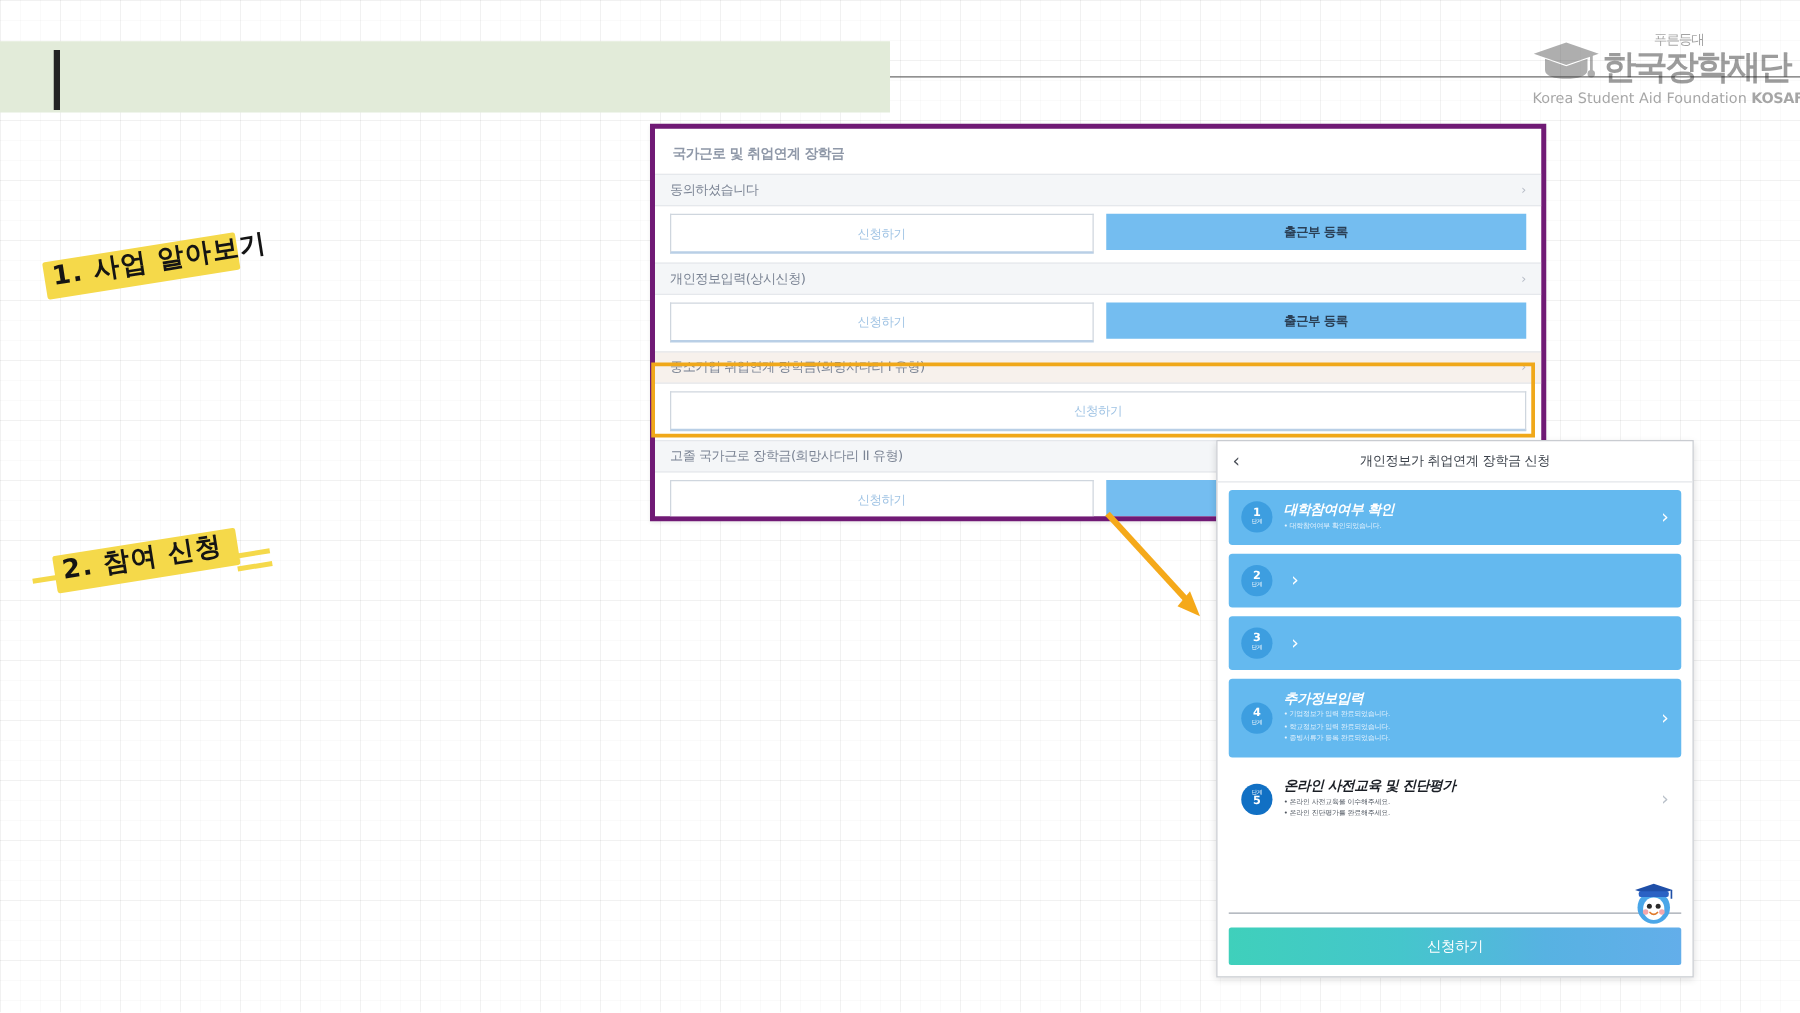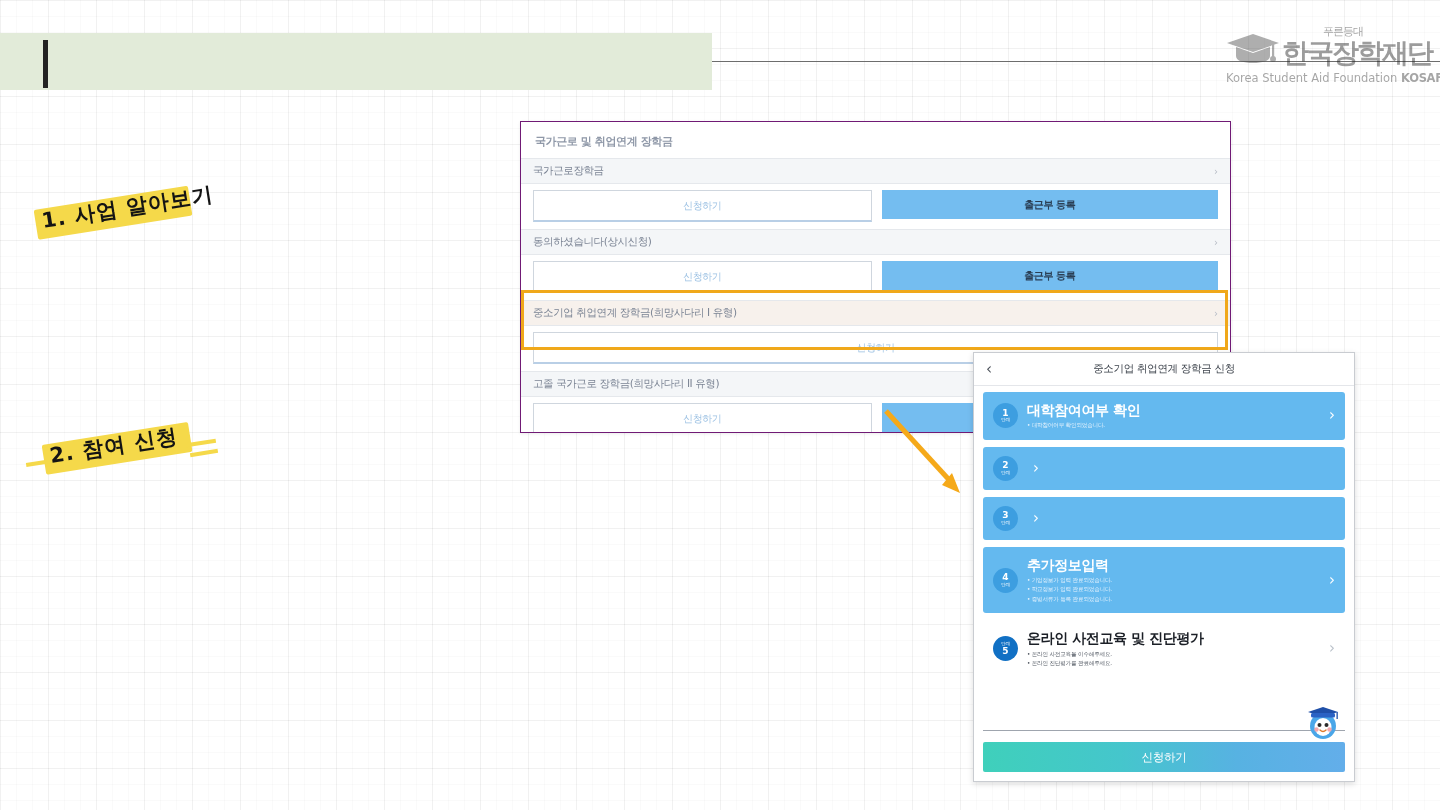--- a/index.html
+++ b/index.html
@@ -75,22 +75,22 @@
   .annot .dash{
     position:absolute;height:4px;background:#f5d94a;transform:rotate(-9deg);
   }
   #annot1{left:36px;top:210px;}
   #annot1 .hl{width:156px;}
   #annot2{left:44px;top:445px;}
   #annot2 .hl{width:148px;}
 
   
   .list-card{
-    position:absolute;left:520px;top:121px;width:709px;height:310px;
-    background:#ffffff;border:1px solid #701a75;z-index:3;
+    position:absolute;left:520px;top:99px;width:709px;height:310px;
+    background:#ffffff;border:4px solid #701a75;z-index:3;
     box-shadow:0 1px 3px rgba(0,0,0,.08);
     overflow:hidden;
   }
   .list-card-title{
     padding:12px 14px 9px 14px;font-size:11px;color:#8f98a8;font-weight:bold;
     letter-spacing:-.4px;filter:blur(.35px);
   }
   .row-head{
     background:#f4f6f8;border-top:1px solid #e5e8ec;border-bottom:1px solid #e5e8ec;
     height:24px;display:flex;align-items:center;justify-content:space-between;
@@ -154,21 +154,21 @@
   .step-badge{
     flex:0 0 auto;width:25px;height:25px;border-radius:50%;
     display:flex;flex-direction:column;align-items:center;justify-content:center;
     margin-right:9px;line-height:1;
   }
   .step.blue .step-badge{background:#3d9ee0;color:#ffffff;}
   .step.white .step-badge{background:#1170c4;color:#ffffff;}
   .step-badge .num{font-size:9px;font-weight:bold;}
   .step-badge .unit{font-size:4.5px;letter-spacing:-.2px;margin-top:.5px;}
   .step-main{flex:1;min-width:0;}
-  .step-title{font-size:14px;font-weight:bold;letter-spacing:-.4px;line-height:1.3;}
+  .step-title{font-size:11px;font-weight:bold;letter-spacing:-.4px;line-height:1.3;font-style:italic;}
   .step.blue .step-title{color:#ffffff;}
   .step.white .step-title{color:#1b1f26;}
   .step-sub{margin-top:2px;}
   .step-sub div{
     font-size:5.6px;letter-spacing:-.2px;line-height:1.7;white-space:nowrap;
     filter:blur(.25px);
   }
   .step.blue .step-sub div{color:#e4f2fd;}
   .step.white .step-sub div{color:#4f5660;}
   .step-chev{
@@ -225,30 +225,30 @@
   <div class="dash" style="left:-18px;top:16px;width:26px;"></div>
   <div class="dash" style="left:142px;top:-4px;width:30px;"></div>
   <div class="dash" style="left:146px;top:6px;width:28px;"></div>
   <div class="txt">2. 참여 신청</div>
 </div>
 
 <div class="list-card">
   <div class="list-card-title">국가근로 및 취업연계 장학금</div>
 
   <div class="row-head">
-    <div class="rh-label">국가근로장학금</div>
+    <div class="rh-label">동의하셨습니다</div>
     <div class="chev">›</div>
   </div>
   <div class="row-btns">
     <div class="btn-outline">신청하기</div>
     <div class="btn-blue">출근부 등록</div>
   </div>
 
   <div class="row-head">
-    <div class="rh-label">동의하셨습니다(상시신청)</div>
+    <div class="rh-label">개인정보입력(상시신청)</div>
     <div class="chev">›</div>
   </div>
   <div class="row-btns">
     <div class="btn-outline">신청하기</div>
     <div class="btn-blue">출근부 등록</div>
   </div>
 
   <div class="row-head hl-row">
     <div class="rh-label">중소기업 취업연계 장학금(희망사다리 I 유형)</div>
     <div class="chev">›</div>
@@ -271,21 +271,21 @@
 
 <svg id="arrow" width="90" height="95" viewBox="0 0 90 95">
   <line x1="6" y1="6" x2="72" y2="78" stroke="#f5a919" stroke-width="5"></line>
   <polygon points="80,88 62,80 72,68" fill="#f5a919"></polygon>
 </svg>
 
 <div class="phone">
 
   <div class="phone-bar">
     <div class="phone-back">‹</div>
-    <div class="phone-title">중소기업 취업연계 장학금 신청</div>
+    <div class="phone-title">개인정보가 취업연계 장학금 신청</div>
   </div>
 
   <div class="phone-body">
 
     <div class="step blue">
       <div class="step-badge">
         <span class="num">1</span>
         <span class="unit">단계</span>
       </div>
       <div class="step-main">

